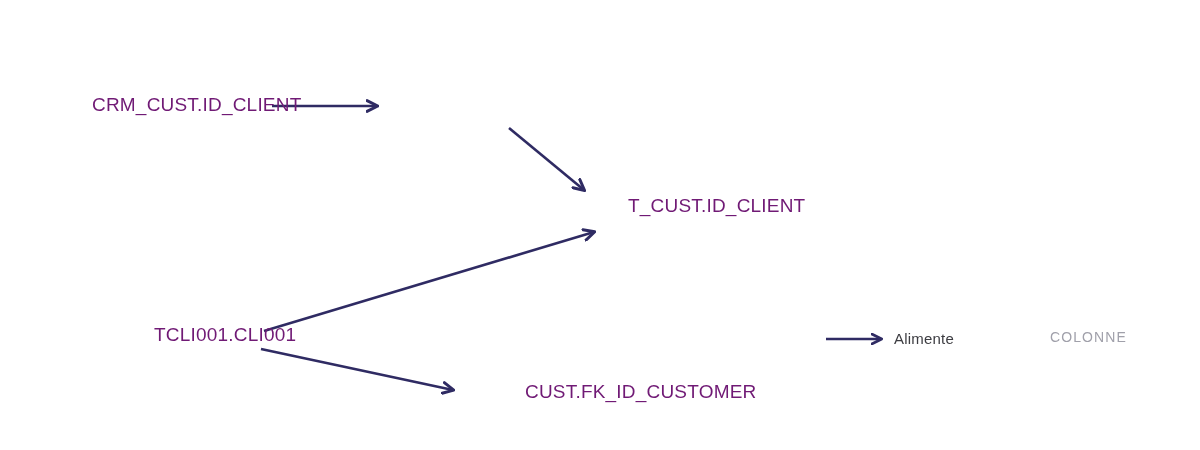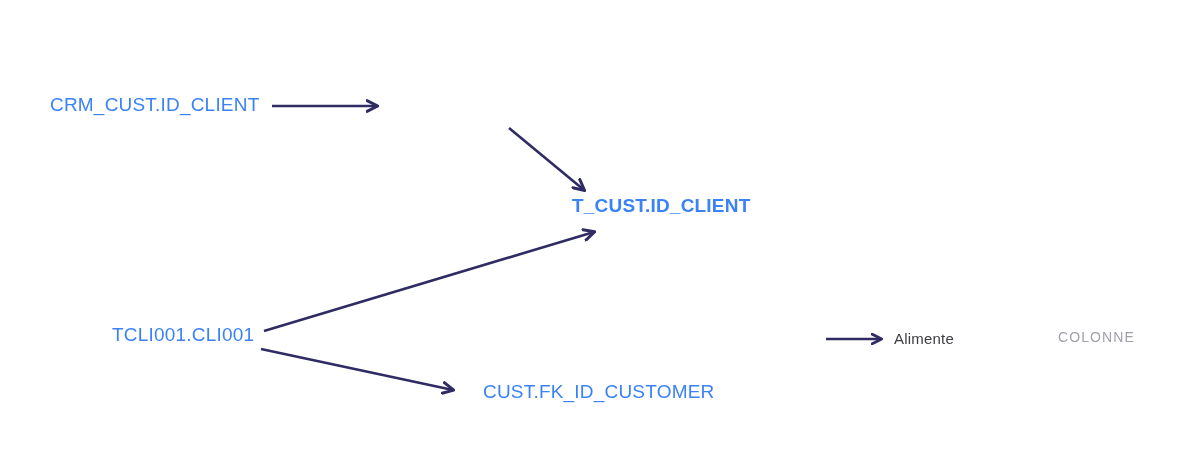--- a/index.html
+++ b/index.html
@@ -19,27 +19,28 @@
   }
   #edge-layer {
     position: absolute;
     left: 0;
     top: 0;
     width: 1200px;
     height: 450px;
   }
   .node-label {
     position: absolute;
-    color: #3b82f6;
+    color: #701a75;
     font-family: "Liberation Sans", sans-serif;
     font-size: 19px;
     font-weight: 400;
     letter-spacing: 0.2px;
     white-space: nowrap;
     line-height: 1;
+    margin-left: 42px;
   }
   .legend {
     position: absolute;
     left: 824px;
     top: 325px;
     display: flex;
     align-items: center;
     height: 26px;
   }
   .legend-arrow-box {
@@ -59,21 +60,20 @@
   .legend-group-label {
     position: absolute;
     left: 1050px;
     top: 330px;
     color: #a0a0aa;
     font-family: "Liberation Sans", sans-serif;
     font-size: 14px;
     letter-spacing: 1.1px;
     white-space: nowrap;
     line-height: 1;
-    margin-left: 8px;
   }
 </style>
 </head>
 <body>
 
 <div id="lineage-canvas">
 
   <svg id="edge-layer" viewBox="0 0 1200 450" xmlns="http://www.w3.org/2000/svg">
     <defs>
       <marker id="arrowhead" viewBox="0 0 10 10" refX="8.4" refY="5" markerWidth="5.2" markerHeight="5.2" orient="auto-start-reverse">
@@ -89,21 +89,21 @@
     <line x1="509" y1="128" x2="584" y2="190" stroke="#2f2b63" stroke-width="2.6" stroke-linecap="butt" marker-end="url(#arrowhead)"></line>
 
     <line x1="264" y1="331" x2="594" y2="232" stroke="#2f2b63" stroke-width="2.6" stroke-linecap="butt" marker-end="url(#arrowhead)"></line>
 
     <line x1="261" y1="349" x2="453" y2="390" stroke="#2f2b63" stroke-width="2.6" stroke-linecap="butt" marker-end="url(#arrowhead)"></line>
   </svg>
 
   <div class="node-label" style="left:50px; top:95px;">CRM_CUST.ID_CLIENT</div>
 
 
-  <div class="node-label" style="left:572px; top:196px;font-weight:bold;">T_CUST.ID_CLIENT</div>
+  <div class="node-label" style="left:586px; top:196px;">T_CUST.ID_CLIENT</div>
 
   <div class="node-label" style="left:112px; top:325px;text-align:center;">TCLI001.CLI001</div>
 
   <div class="node-label" style="left:483px; top:382px;">CUST.FK_ID_CUSTOMER</div>
 
   <div class="legend">
     <svg class="legend-arrow-box" viewBox="0 0 62 20" xmlns="http://www.w3.org/2000/svg">
       <line x1="2" y1="11" x2="57" y2="11" stroke="#2f2b63" stroke-width="2.4" stroke-linecap="butt" marker-end="url(#arrowhead-legend)"></line>
     </svg>
     <span class="legend-label">Alimente</span>

